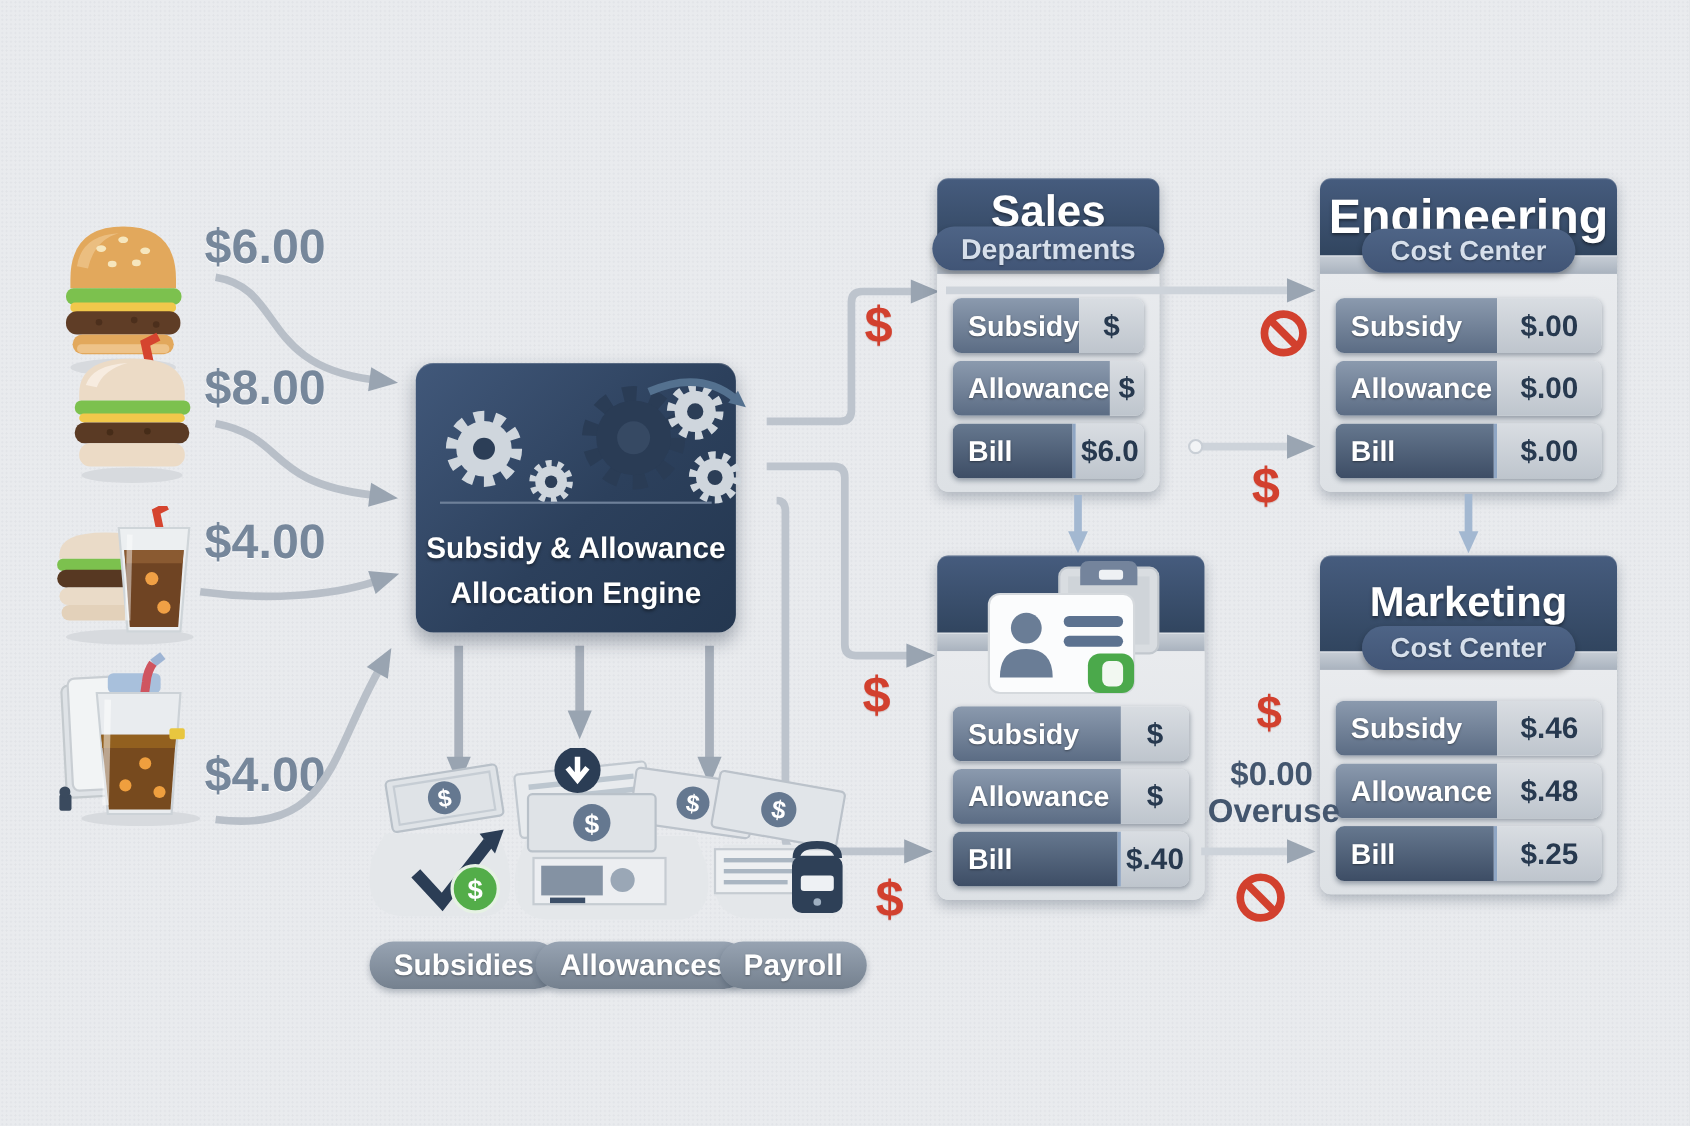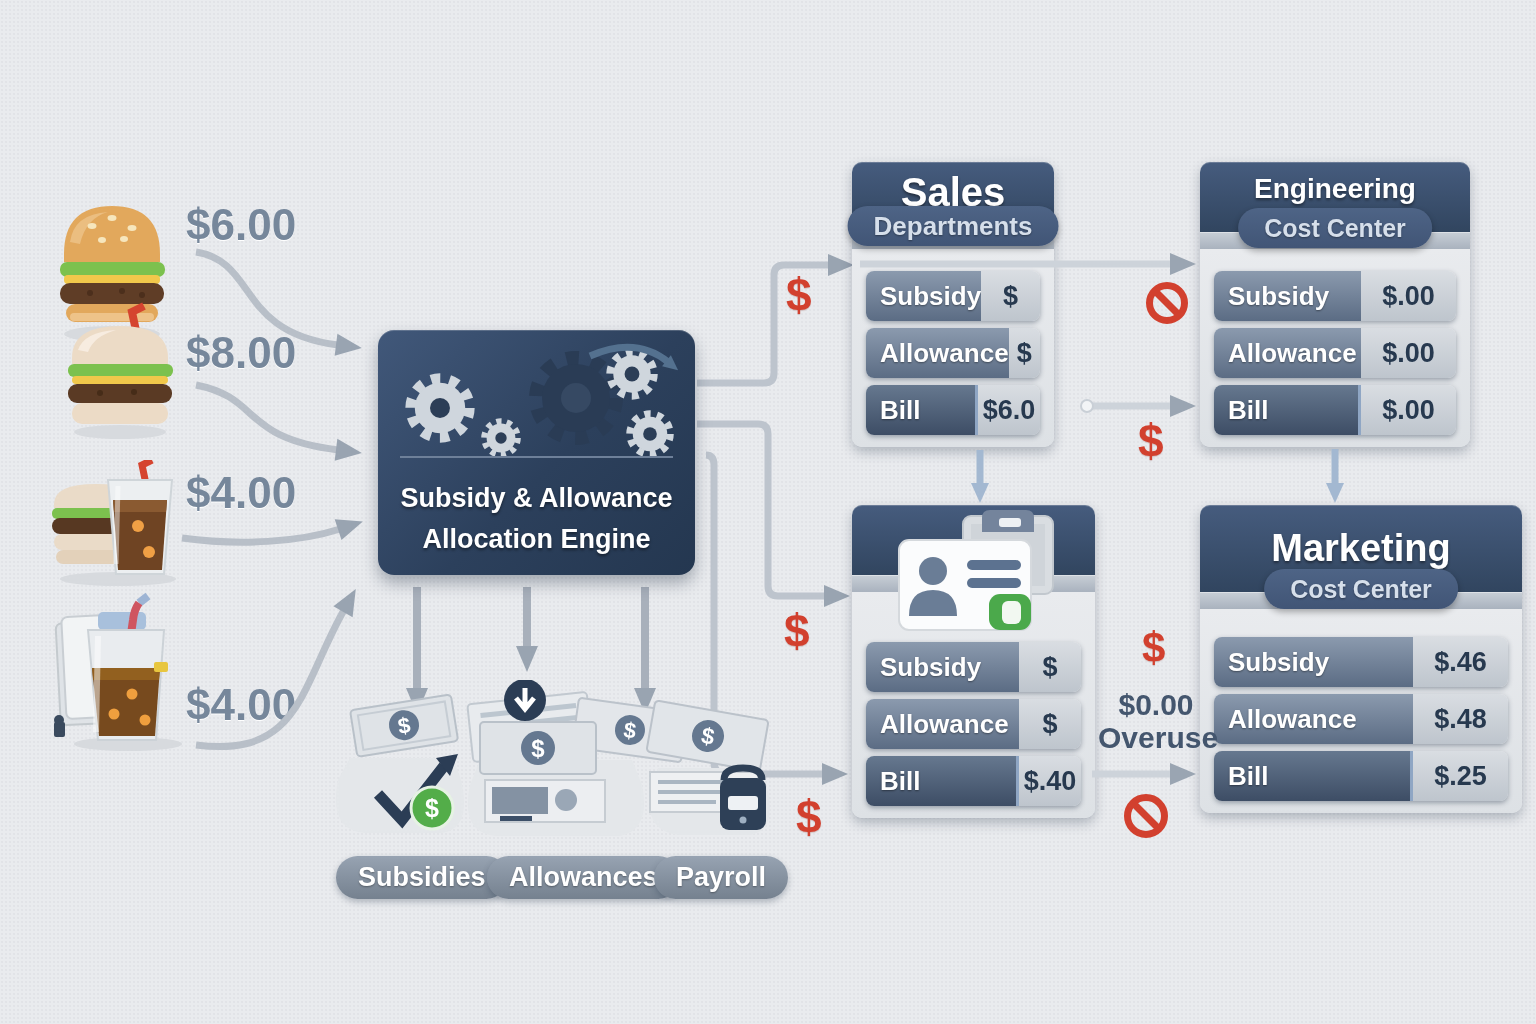--- a/index.html
+++ b/index.html
@@ -15,21 +15,21 @@
     position:absolute; top:40px; left:0; right:0; text-align:center;
     font-size:56px; font-weight:bold; color:#30547c; letter-spacing:.5px;
     text-shadow:0 2px 2px rgba(30,50,80,.25);
   }
   .price {
     position:absolute; font-size:44px; font-weight:bold; color:#76879b;
     text-shadow:0 1px 0 #ffffff;
   }
   
   .engine {
-    position:absolute; left:378px; top:330px; width:317px; height:245px;
+    position:absolute; left:378px; top:330px; width:291px; height:245px;
     background:linear-gradient(135deg,#41587a 0%,#2c405c 55%,#243750 100%);
     border-radius:16px;
     box-shadow:0 8px 16px rgba(25,40,60,.35), inset 0 1px 0 rgba(255,255,255,.18);
   }
   .engine-divider { position:absolute; left:22px; right:22px; top:126px; height:2px; background:#6e8099; }
   .engine-text {
     position:absolute; left:0; right:0; top:148px; text-align:center;
     color:#ffffff; font-weight:bold; font-size:27px; line-height:41px;
     text-shadow:0 2px 3px rgba(0,0,0,.45);
   }
@@ -316,21 +316,21 @@
       </div>
       <div class="vrow bill">
         <div class="vrow-label">Bill</div>
         <div class="vrow-value">$6.0</div>
       </div>
     </div>
   </div>
 
   <div class="card wide z3" style="left:1200px; top:162px; width:270px;">
     <div class="card-header" style="height:70px;">
-      <div class="card-title" style="font-size:28px; padding-top:11px;">Engineering</div>
+      <div class="card-title" style="font-size:44px; padding-top:11px;">Engineering</div>
       <div class="sub-pill" style="top:46px; font-size:25px;">Cost Center</div>
     </div>
     <div class="strip"></div>
     <div class="card-body" style="padding-top:22px;">
       <div class="vrow">
         <div class="vrow-label">Subsidy</div>
         <div class="vrow-value">$.00</div>
       </div>
       <div class="vrow">
         <div class="vrow-label">Allowance</div>
@@ -368,21 +368,21 @@
     <rect x="104" y="10" width="22" height="9" rx="3" fill="#eef1f4"></rect>
     <rect x="4" y="32" width="132" height="90" rx="10" fill="#fbfcfd" stroke="#d5d9dd" stroke-width="2"></rect>
     <circle cx="38" cy="63" r="14" fill="#6a7d96"></circle>
     <path d="M14,108 Q14,82 38,82 Q62,82 62,108 Z" fill="#6a7d96"></path>
     <rect x="72" y="52" width="54" height="10" rx="5" fill="#5c7290"></rect>
     <rect x="72" y="70" width="54" height="10" rx="5" fill="#5c7290"></rect>
     <rect x="94" y="86" width="42" height="36" rx="11" fill="#4ba94b"></rect>
     <rect x="107" y="93" width="19" height="23" rx="6" fill="#f2f8f1"></rect>
   </svg>
 
-  <div class="card wide z3" style="left:1200px; top:505px; width:322px;">
+  <div class="card wide z3" style="left:1200px; top:505px; width:270px;">
     <div class="card-header" style="height:87px;">
       <div class="card-title" style="font-size:38px; padding-top:22px;">Marketing</div>
       <div class="sub-pill" style="top:64px; font-size:25px;">Cost Center</div>
     </div>
     <div class="strip"></div>
     <div class="card-body" style="padding-top:28px;">
       <div class="vrow">
         <div class="vrow-label">Subsidy</div>
         <div class="vrow-value">$.46</div>
       </div>

